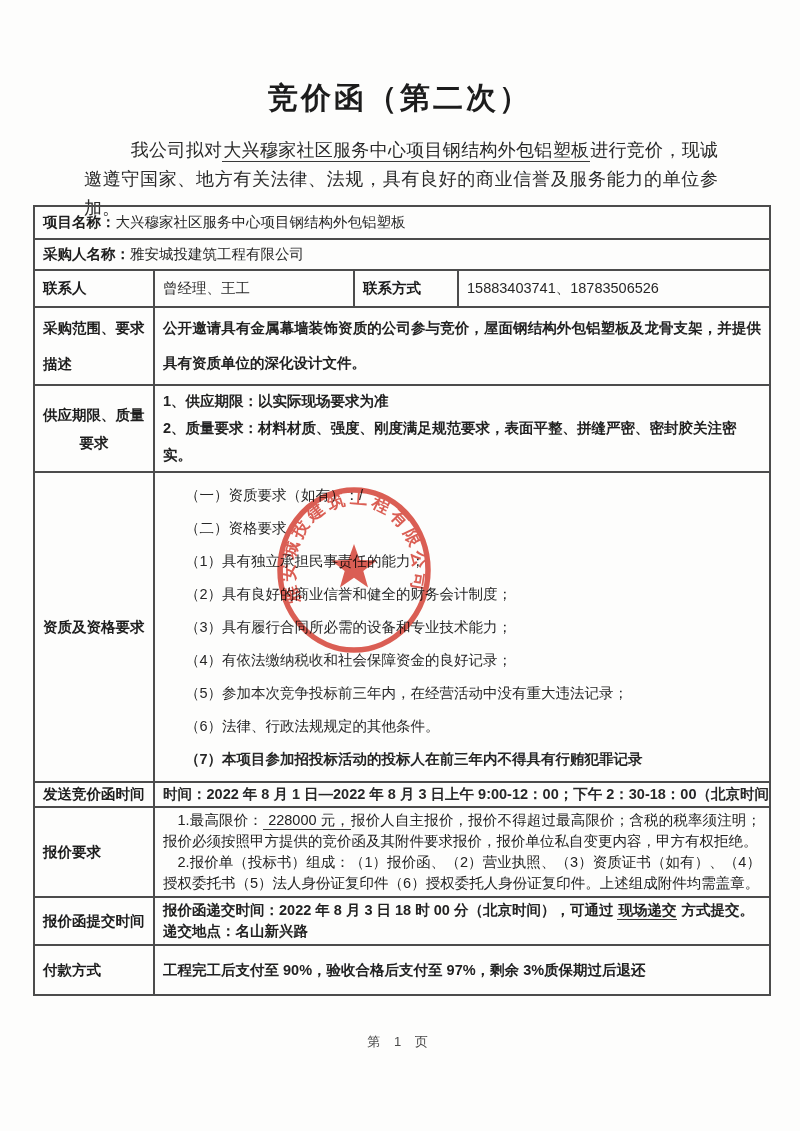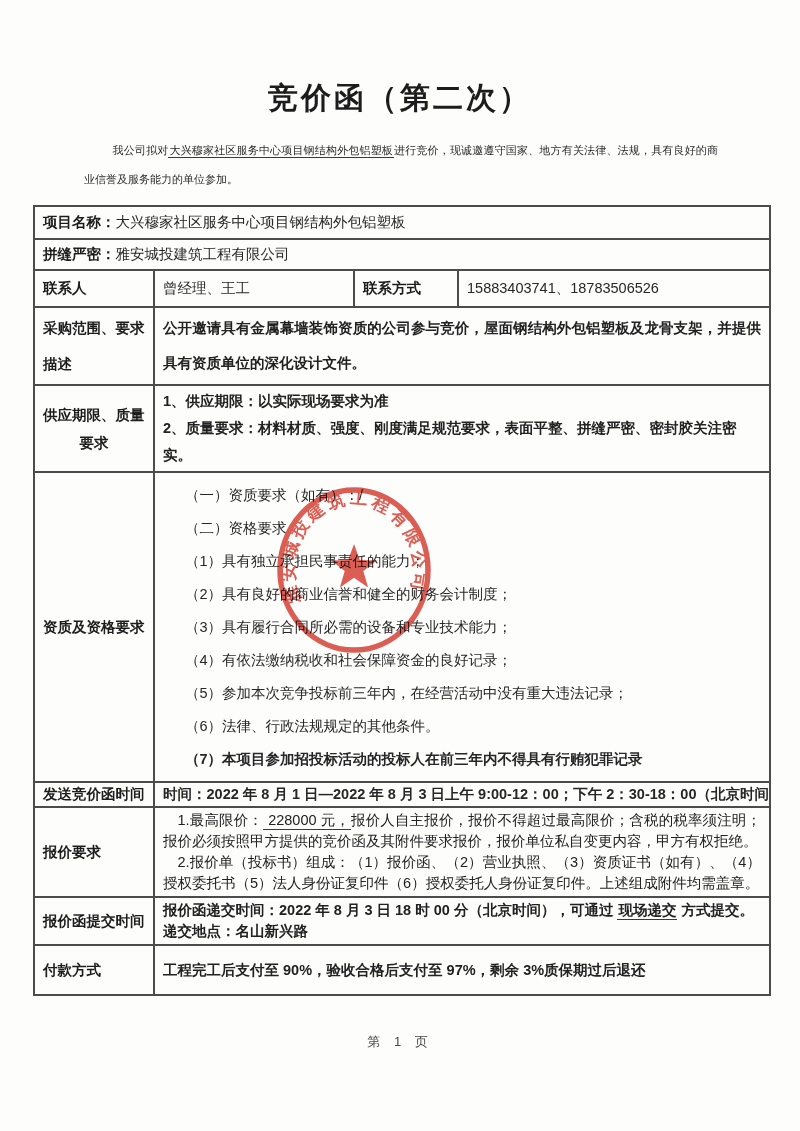--- a/index.html
+++ b/index.html
@@ -26,21 +26,21 @@
     font-weight: 700;
     letter-spacing: 3px;
     color: #1c1c1c;
   }
 
   .intro {
     position: absolute;
     top: 136px;
     left: 84px;
     width: 634px;
-    font-size: 11px;
+    font-size: 18px;
     line-height: 29px;
     text-align: justify;
     text-indent: 2.6em;
     color: #2a2a2a;
   }
 
   .u-line {
     border-bottom: 1.5px solid #3a3a3a;
     padding: 0 1px 1px 1px;
     text-align: right;
@@ -136,21 +136,21 @@
         <col style="width:104px">
         <col style="width:312px">
     </colgroup>
 
     <tbody>
         <tr class="r1">
       <td colspan="4"><span class="lbl">项目名称：</span><span>大兴穆家社区服务中心项目钢结构外包铝塑板</span></td>
     </tr>
 
     <tr class="r2">
-      <td colspan="4"><span class="lbl">拼缝严密：</span><span>雅安城投建筑工程有限公司</span></td>
+      <td colspan="4"><span class="lbl">采购人名称：</span><span>雅安城投建筑工程有限公司</span></td>
     </tr>
 
     <tr class="r3">
       <td class="lbl">联系人</td>
       <td>曾经理、王工</td>
       <td class="lbl">联系方式</td>
       <td>15883403741、18783506526</td>
     </tr>
 
     <tr class="r4">

